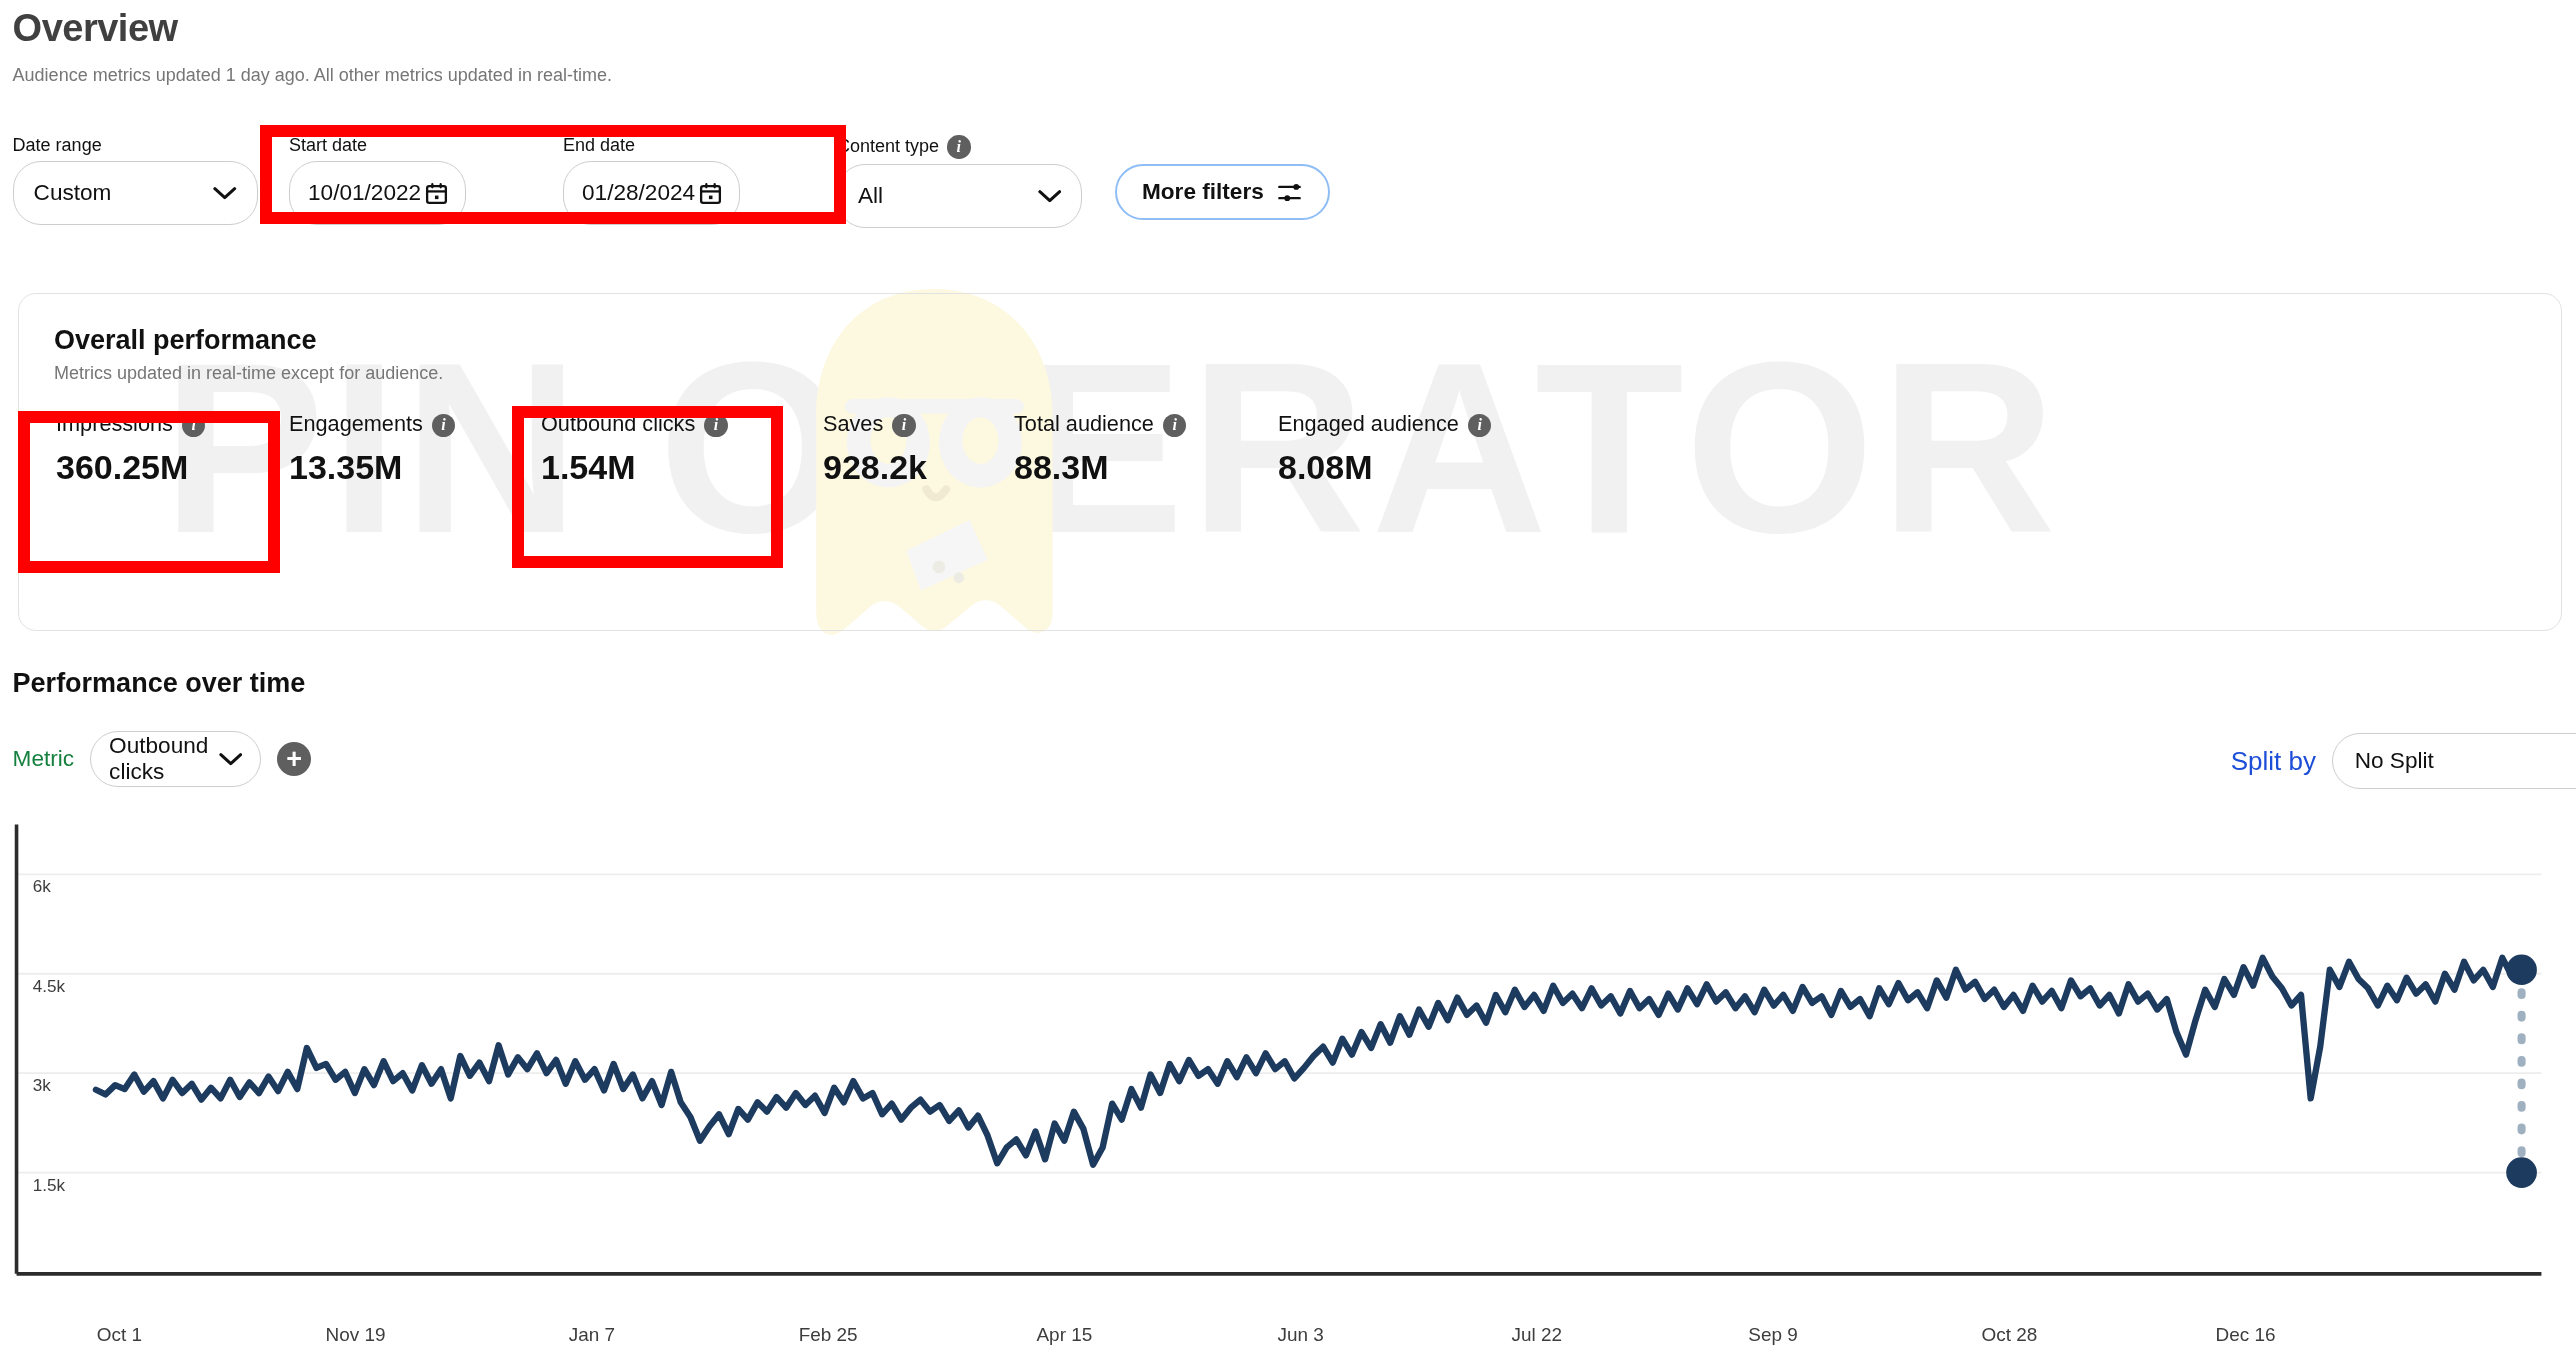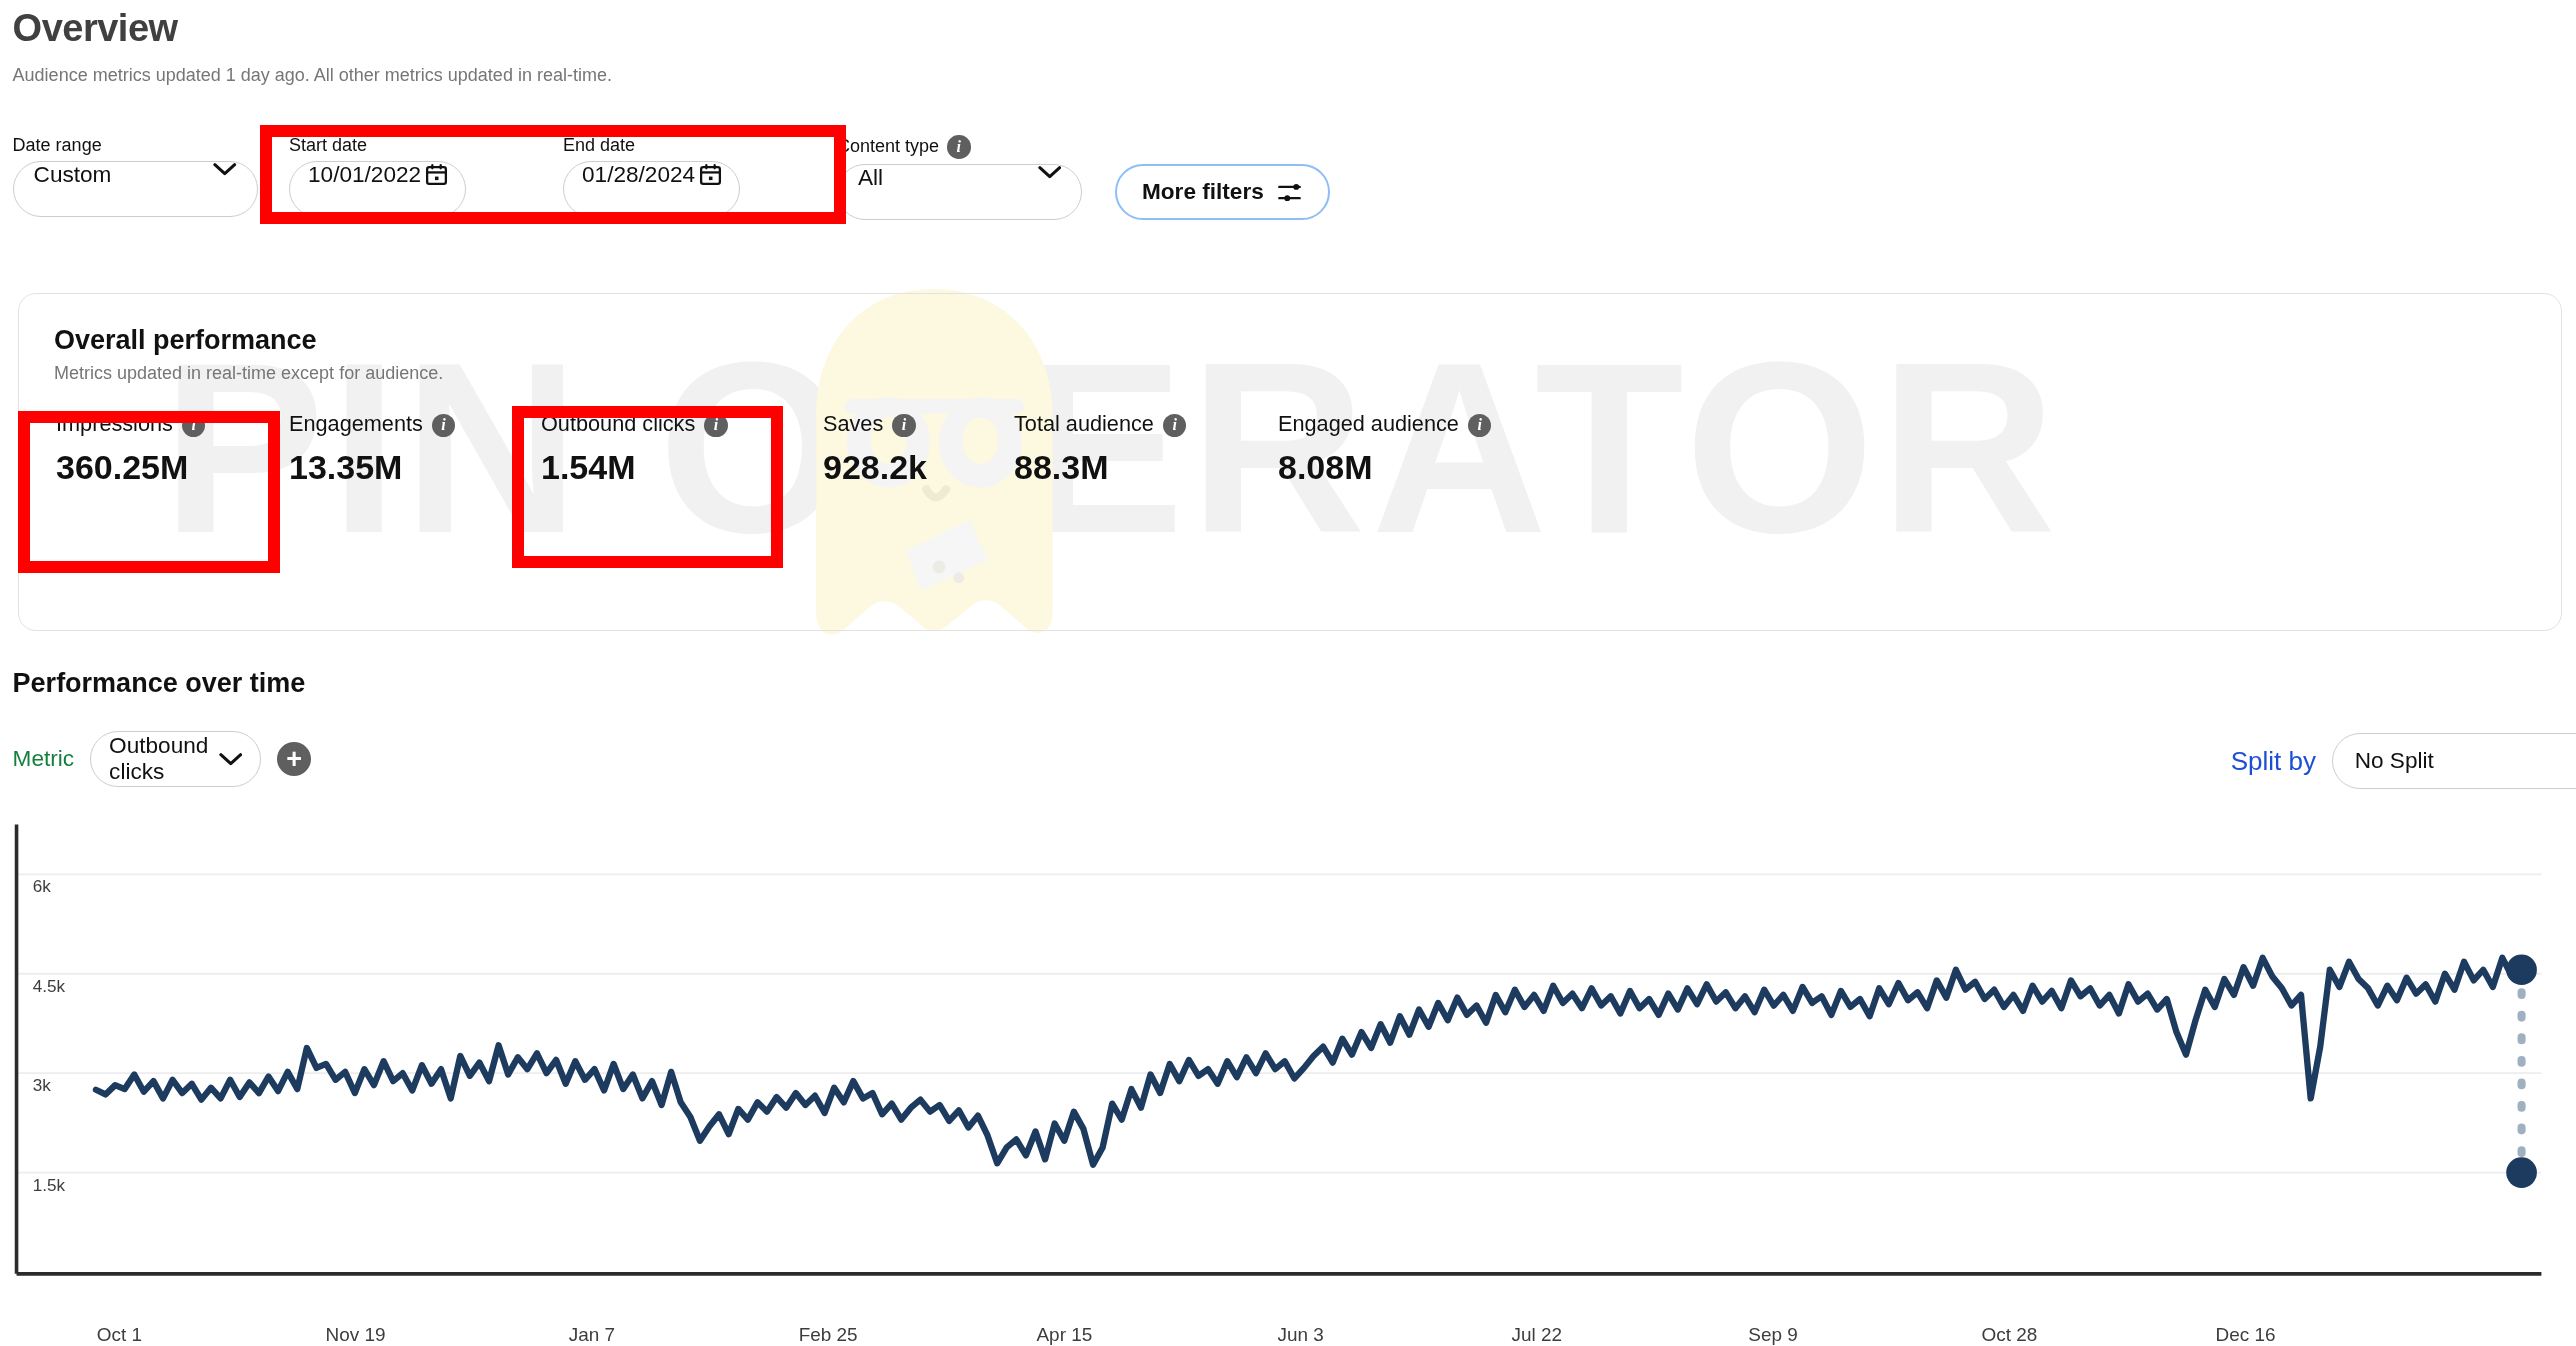--- a/index.html
+++ b/index.html
@@ -44,25 +44,25 @@
   }
 
   
   .filters { position: absolute; left: 0; top: 135px; width: 2576px; height: 117px; }
   .field { position: absolute; }
   .field-label {
     font-size: 18px; color: #111111; margin-bottom: 5.4px;
     display: flex; align-items: center; gap: 8px;
   }
   .control {
-    height: 56px;
+    height: 64px;
     border: 1.8px solid #cdcdcd;
     border-radius: 28px;
     background: #ffffff;
-    display: flex; align-items: flex-start;
+    display: flex; align-items: center;
     padding: 0 20px;
     font-size: 22.6px; color: #111111;
   }
   .control.sel { justify-content: space-between; }
   .chev { font-size: 0; line-height: 0; }
   .info-dot {
     width: 23.5px; height: 23.5px; border-radius: 50%;
     background: #5f5f5f; color: #ffffff;
     font-size: 16px; font-weight: bold; font-style: italic;
     display: inline-flex; align-items: center; justify-content: center;

